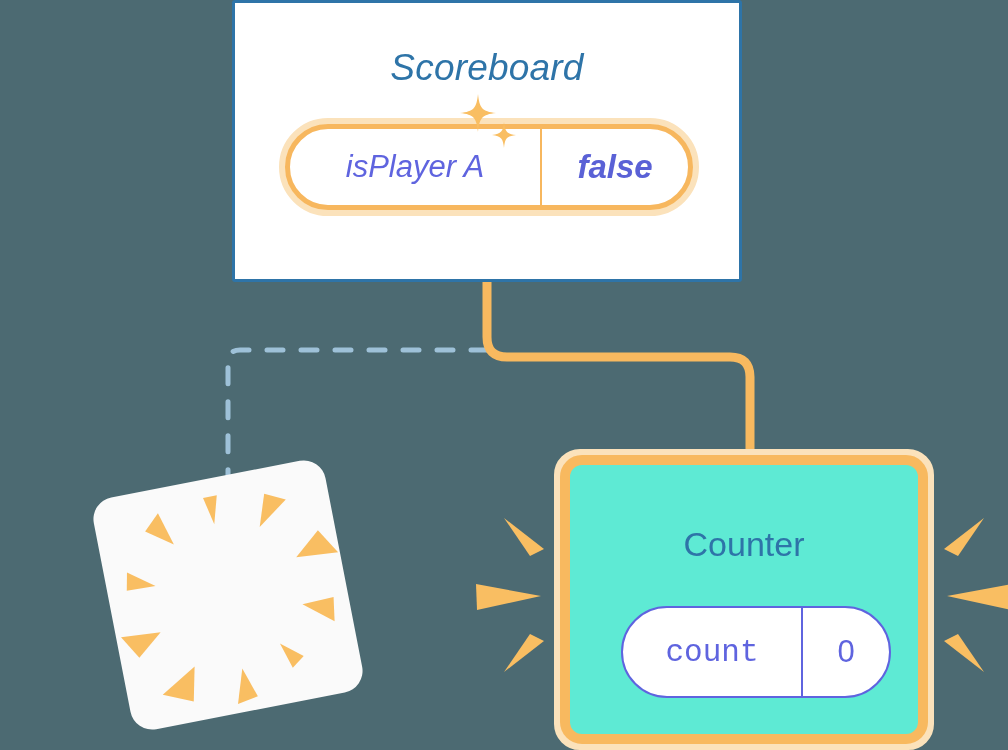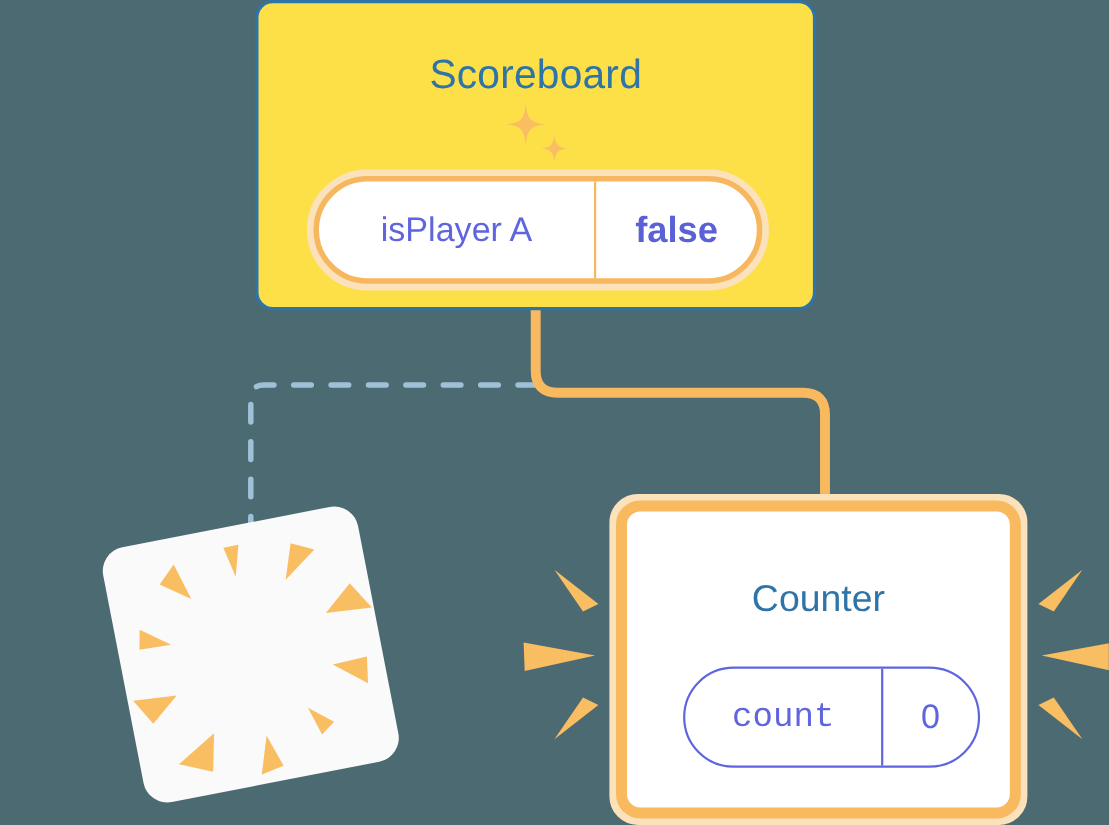--- a/index.html
+++ b/index.html
@@ -32,45 +32,45 @@
     z-index: 1;
   }
 
   
   .scoreboard-card {
     position: absolute;
     left: 232px;
     top: 0px;
     width: 510px;
     height: 282px;
-    background: #fde047;
+    background: #ffffff;
     border: 3px solid #2E74A8;
-    border-radius: 16px;
+    border-radius: 3px;
     box-sizing: border-box;
     z-index: 4;
+    font-style: italic;
   }
   .scoreboard-title {
     position: absolute;
     left: 0; right: 0;
     top: 44px;
     text-align: center;
     color: #2E74A8;
     font-size: 37px;
     font-weight: 400;
     letter-spacing: 0.2px;
   }
 
   
   .pill-hl-wrap {
     position: absolute;
     left: 44px;
     top: 115px;
     width: 420px;
-    height: 110px;
-    margin-top: 36px;
+    height: 98px;
   }
   .pill-hl-glow {
     position: absolute;
     inset: 0;
     border: 10px solid #FBE2BB;
     border-radius: 999px;
     box-sizing: border-box;
   }
   .pill-hl {
     position: absolute;
@@ -128,21 +128,21 @@
     border: 10px solid #FBE2BB;
     border-radius: 26px;
     box-sizing: border-box;
   }
   .counter-inner {
     position: absolute;
     left: 6px; top: 6px; right: 6px; bottom: 6px;
     border: 10px solid #F8B95F;
     border-radius: 22px;
     box-sizing: border-box;
-    background: #ffffff;
+    background: #5eead4;
     padding-left: 16px;
   }
   .counter-title {
     position: absolute;
     left: 0; right: 0;
     top: 60px;
     text-align: center;
     color: #2E74A8;
     font-size: 34px;
     font-weight: 400;

